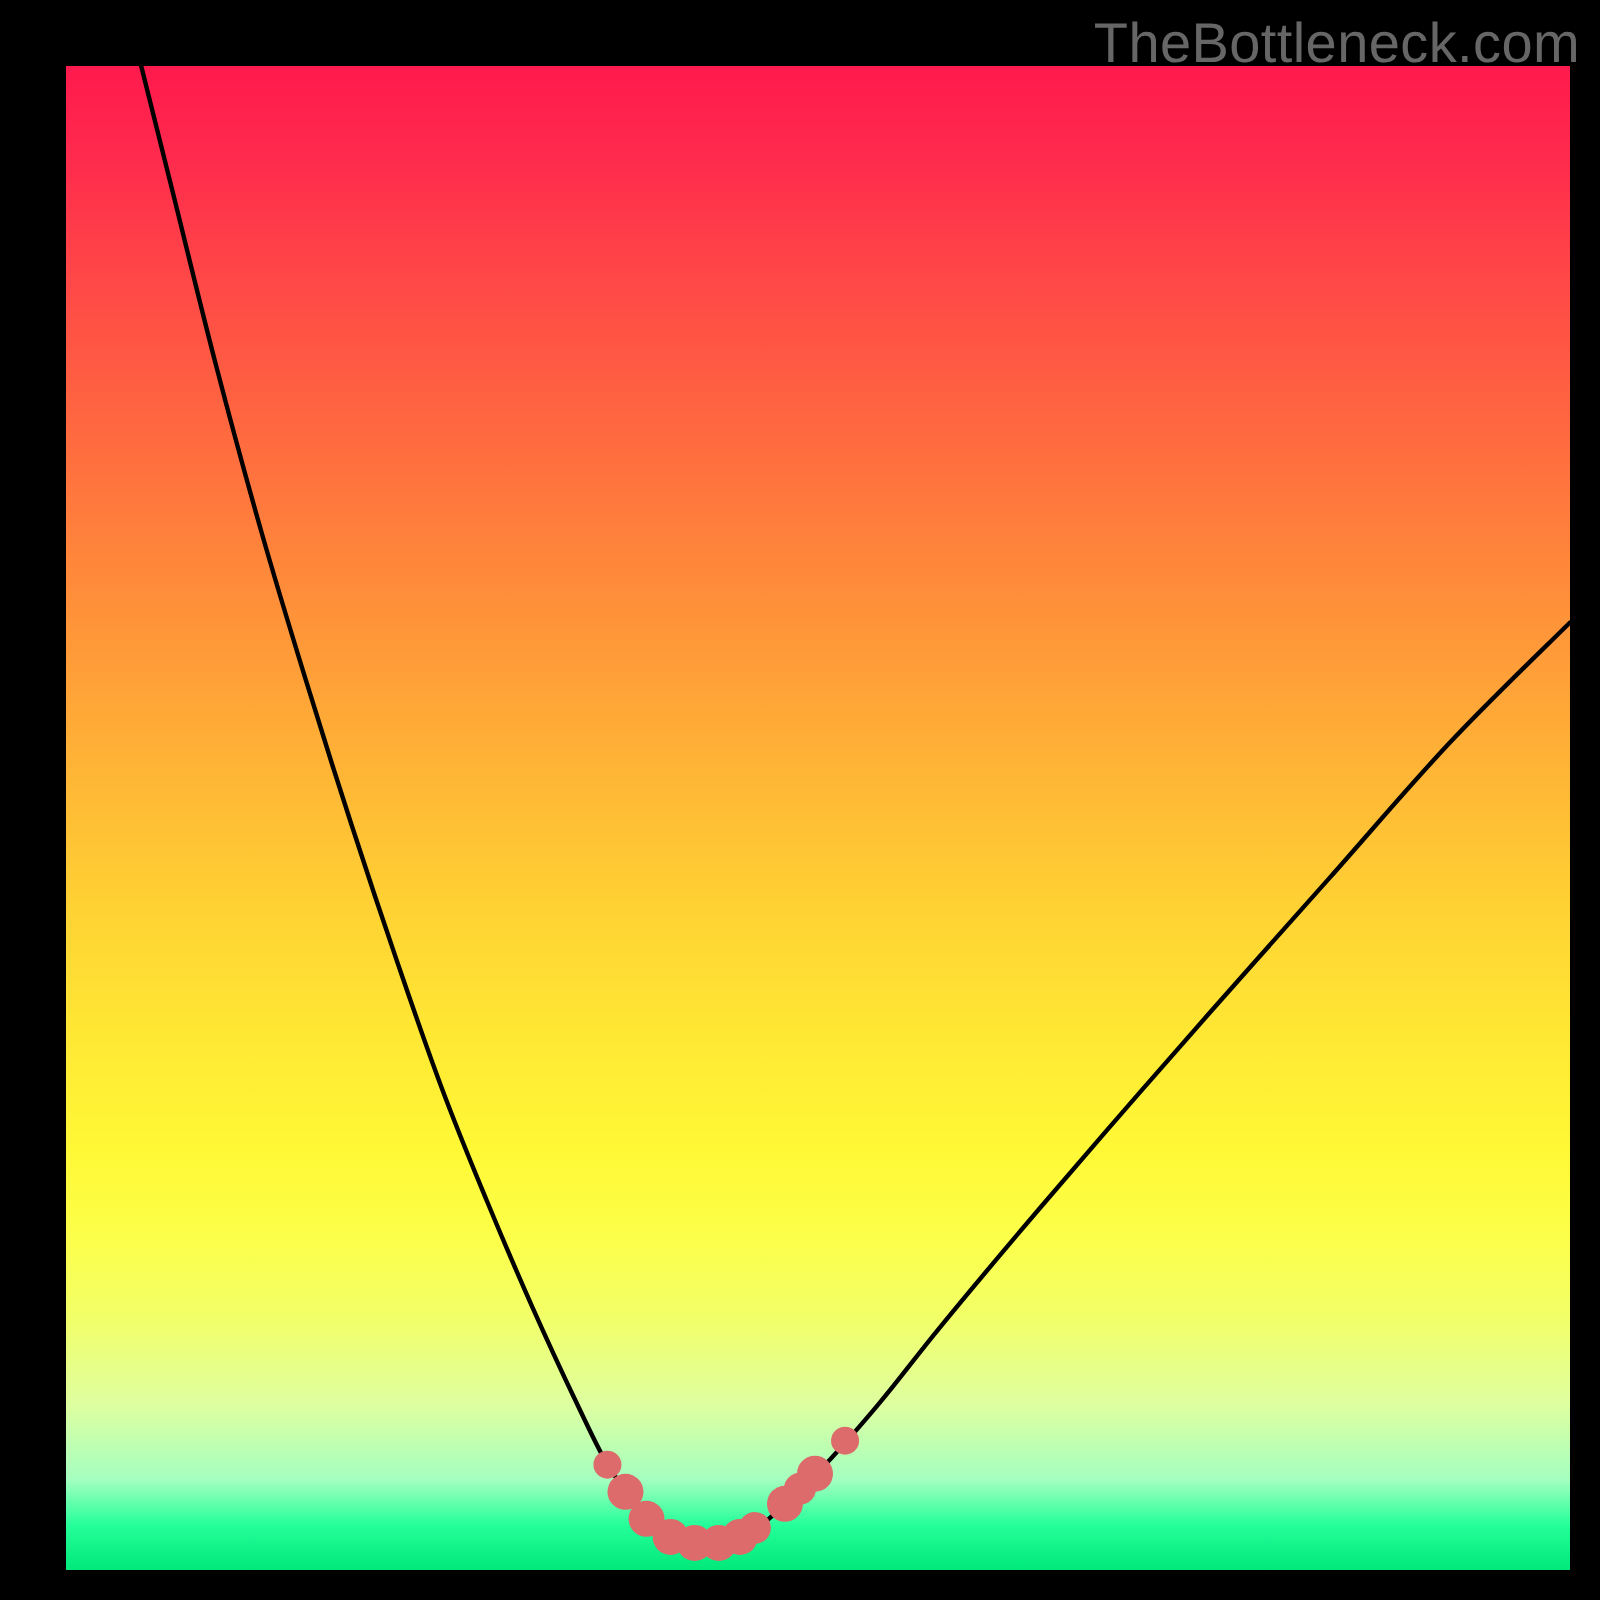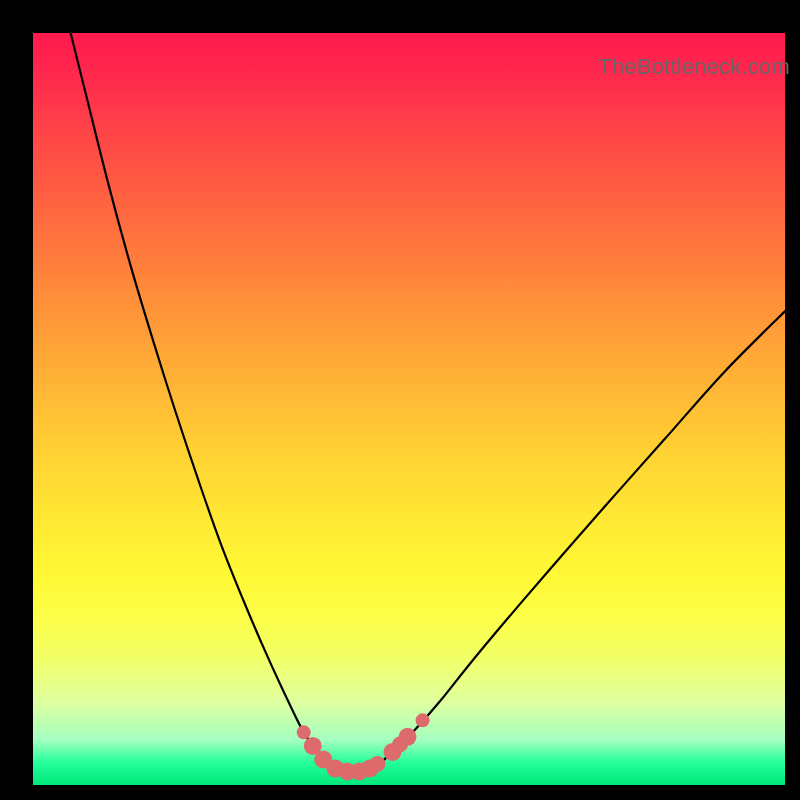--- a/index.html
+++ b/index.html
@@ -9,25 +9,24 @@
     background: #000;
     position: relative;
     font-family: Arial, sans-serif;
     overflow: hidden;
   }
   .watermark {
     position: absolute;
     top: 6px;
     right: 10px;
     color: #666;
-    font-size: 22px;
+    font-size: 28px;
     font-weight: 500;
     z-index: 10;
     letter-spacing: 0.2px;
-    margin-top: 48px;
   }
   .plot-area {
     position: absolute;
     left: 33px;
     top: 33px;
     width: 752px;
     height: 752px;
   }
   .gradient-bg {
     position: absolute;

